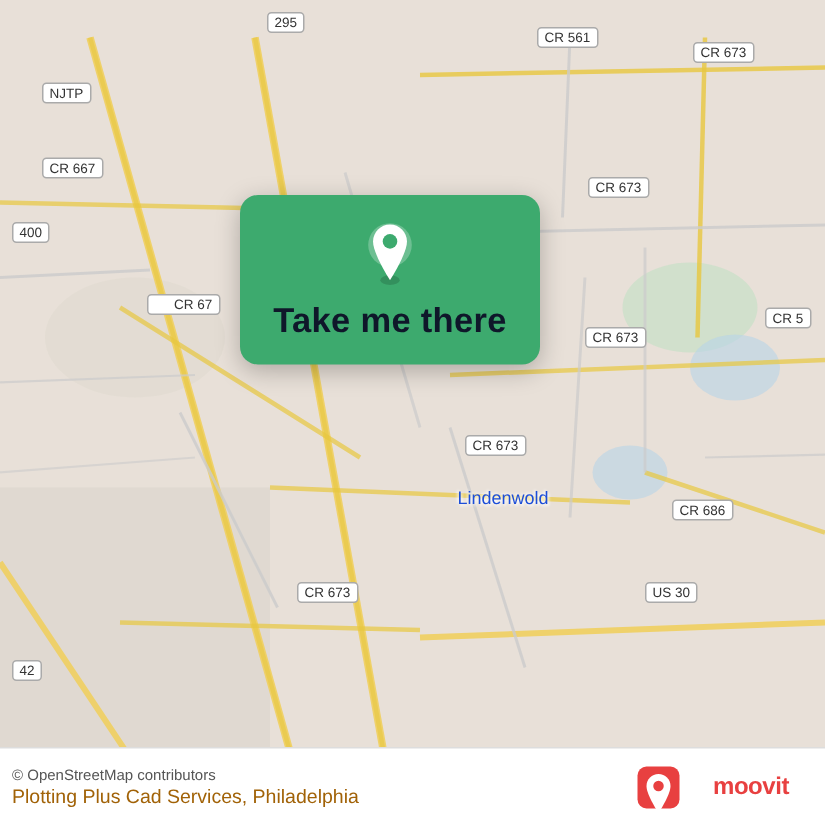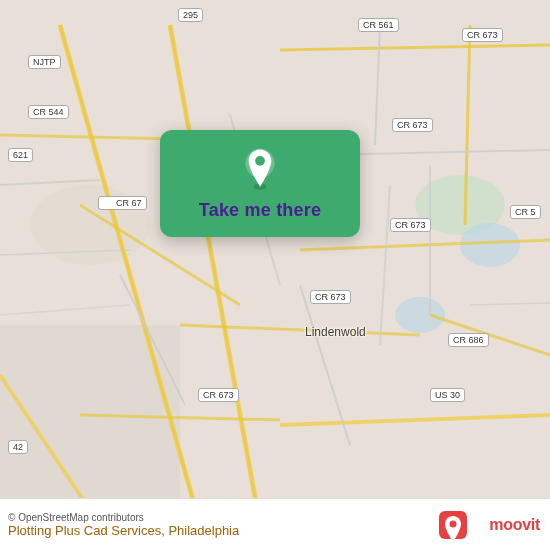--- a/index.html
+++ b/index.html
@@ -51,39 +51,39 @@
       z-index: 10;
     }
 
     .location-pin {
       width: 42px;
       height: 42px;
       margin-bottom: 10px;
     }
 
     .take-me-label {
-      color: #4c1d95;
-      font-size: 18px;
+      color: #0f172a;
+      font-size: 23px;
       font-weight: 600;
       letter-spacing: 0.2px;
       text-align: center;
     }
 
     
     .bottom-bar {
       position: absolute;
       bottom: 0;
       left: 0;
       right: 0;
       background: #fff;
       height: 52px;
       display: flex;
       align-items: center;
       justify-content: space-between;
-      padding: 0 10px 0 8px;
+      padding: 0 24px 0 8px;
       border-top: 1px solid #ddd;
       z-index: 20;
     }
 
     .bottom-left {
       display: flex;
       flex-direction: column;
     }
 
     .osm-credit {
@@ -125,21 +125,21 @@
       color: #333;
       padding: 1px 4px;
       white-space: nowrap;
       z-index: 5;
     }
 
     
     .town-label {
       position: absolute;
       font-size: 12px;
-      color: #404040;
+      color: #1d4ed8;
       font-weight: 500;
       z-index: 5;
       text-shadow: 1px 1px 2px #fff, -1px -1px 2px #fff;
     }
   </style>
 </head>
 <body>
 
 <div id="map-container">
   <div class="map-bg"></div>
@@ -190,23 +190,23 @@
     <line x1="0" y1="230" x2="130" y2="225" stroke="#ccc" stroke-width="1.5" opacity="0.7"></line>
     <line x1="130" y1="280" x2="0" y2="290" stroke="#ccc" stroke-width="1.5" opacity="0.6"></line>
     <line x1="470" y1="280" x2="550" y2="278" stroke="#ccc" stroke-width="1.5" opacity="0.7"></line>
   </svg>
 
   <div id="road-labels-container">
       <div class="road-label" style="top: 8px; left: 178px;">295</div>
       <div class="road-label" style="top: 55px; left: 28px;">NJTP</div>
       <div class="road-label" style="top: 18px; left: 358px; text-align: right;">CR 561</div>
       <div class="road-label" style="top: 28px; left: 462px;">CR 673</div>
-      <div class="road-label" style="top: 105px; left: 28px;">CR 544</div>
+      <div class="road-label" style="top: 105px; left: 28px;">CR 667</div>
       <div class="road-label" style="top: 118px; left: 392px;">CR 673</div>
-      <div class="road-label" style="top: 148px; left: 8px;">621</div>
+      <div class="road-label" style="top: 148px; left: 8px;">400</div>
       <div class="road-label" style="top: 196px; left: 98px; padding-left: 17px;">CR 67</div>
       <div class="road-label" style="top: 218px; left: 390px;">CR 673</div>
       <div class="road-label" style="top: 205px; left: 510px;">CR 5</div>
       <div class="road-label" style="top: 290px; left: 310px;">CR 673</div>
       <div class="road-label" style="top: 333px; left: 448px;">CR 686</div>
       <div class="road-label" style="top: 388px; left: 198px;">CR 673</div>
       <div class="road-label" style="top: 388px; left: 430px;">US 30</div>
       <div class="road-label" style="top: 440px; left: 8px;">42</div>
     </div>
 

